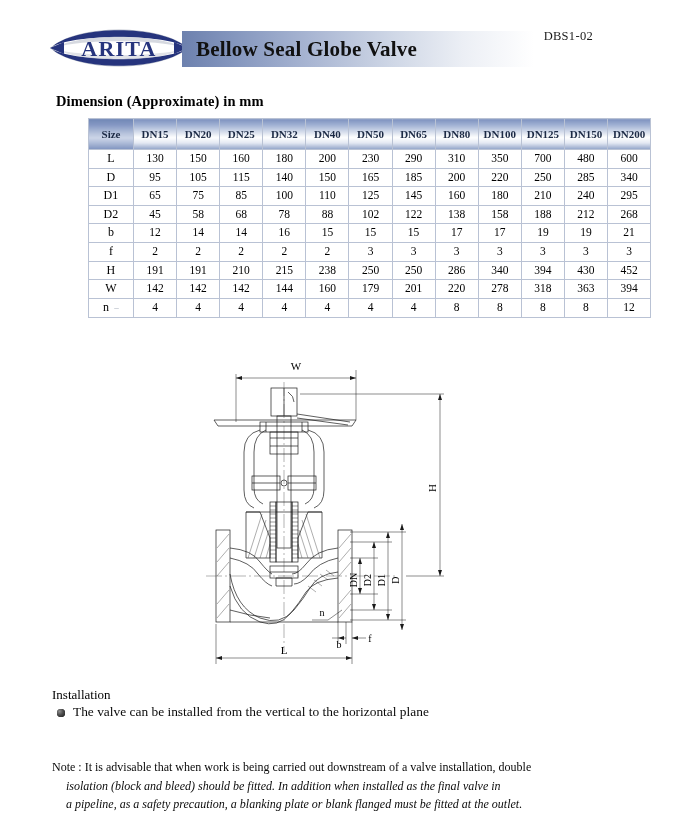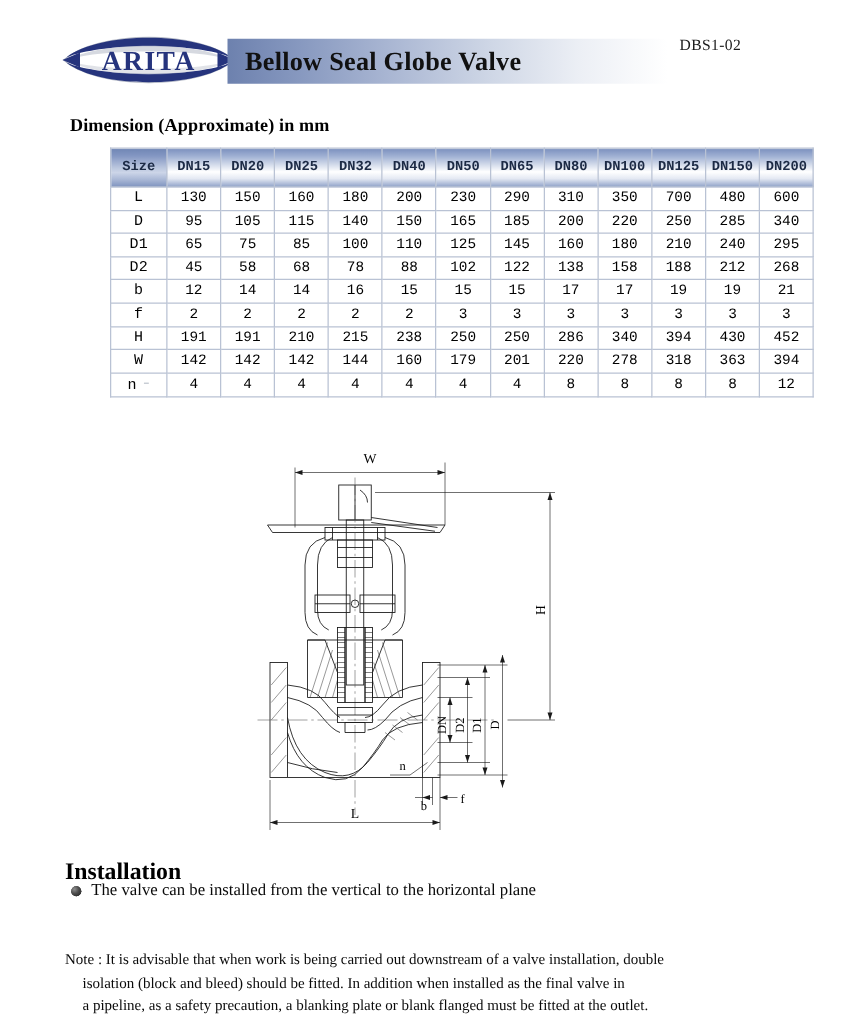--- a/index.html
+++ b/index.html
@@ -66,21 +66,20 @@
     font-size: 14.5px;
     font-weight: bold;
     letter-spacing: .1px;
   }
 
   
   .dim-table-wrap {
     position: absolute;
     left: 88px; top: 118px;
     width: 523px;
-    font-family: Liberation Mono, monospace;
   }
   table.dim {
     border-collapse: collapse;
     width: 523px;
     table-layout: fixed;
   }
   table.dim th, table.dim td {
     border: 1px solid #b9c2d4;
     text-align: center;
     font-size: 11.5px;
@@ -126,22 +125,22 @@
     position: absolute;
     left: 200px; top: 352px;
     width: 320px; height: 340px;
   }
   .drawing svg { display: block; }
 
   
   .install-heading {
     position: absolute;
     left: 52px; top: 687px;
-    font-size: 19px;
-    font-weight: bold;
+    font-size: 13px;
+    font-weight: normal;
   }
   .install-list {
     position: absolute;
     left: 56px; top: 703px;
     width: 600px;
   }
   .install-item {
     position: relative;
     font-size: 13.4px;
     line-height: 17.6px;
@@ -157,21 +156,21 @@
   }
   .note {
     position: absolute;
     left: 52px; top: 758px;
     width: 600px;
     font-size: 12px;
     line-height: 18.5px;
     color: #0a0a0a;
   }
   .note-line { white-space: nowrap; }
-  .note-indent { padding-left: 14px; }
+  .note-indent { padding-left: 14px; font-style: italic; }
 </style>
 </head>
 <body>
 
 <div class="header">
 
   <div class="logo-wrap">
     <svg class="logo-svg" width="142" height="52" viewBox="0 0 142 52">
 
       <path d="M3 26 C 30 2, 112 2, 139 26 C 112 50, 30 50, 3 26 Z" fill="none" stroke="#b7bcc8" stroke-width="1.2"></path>

